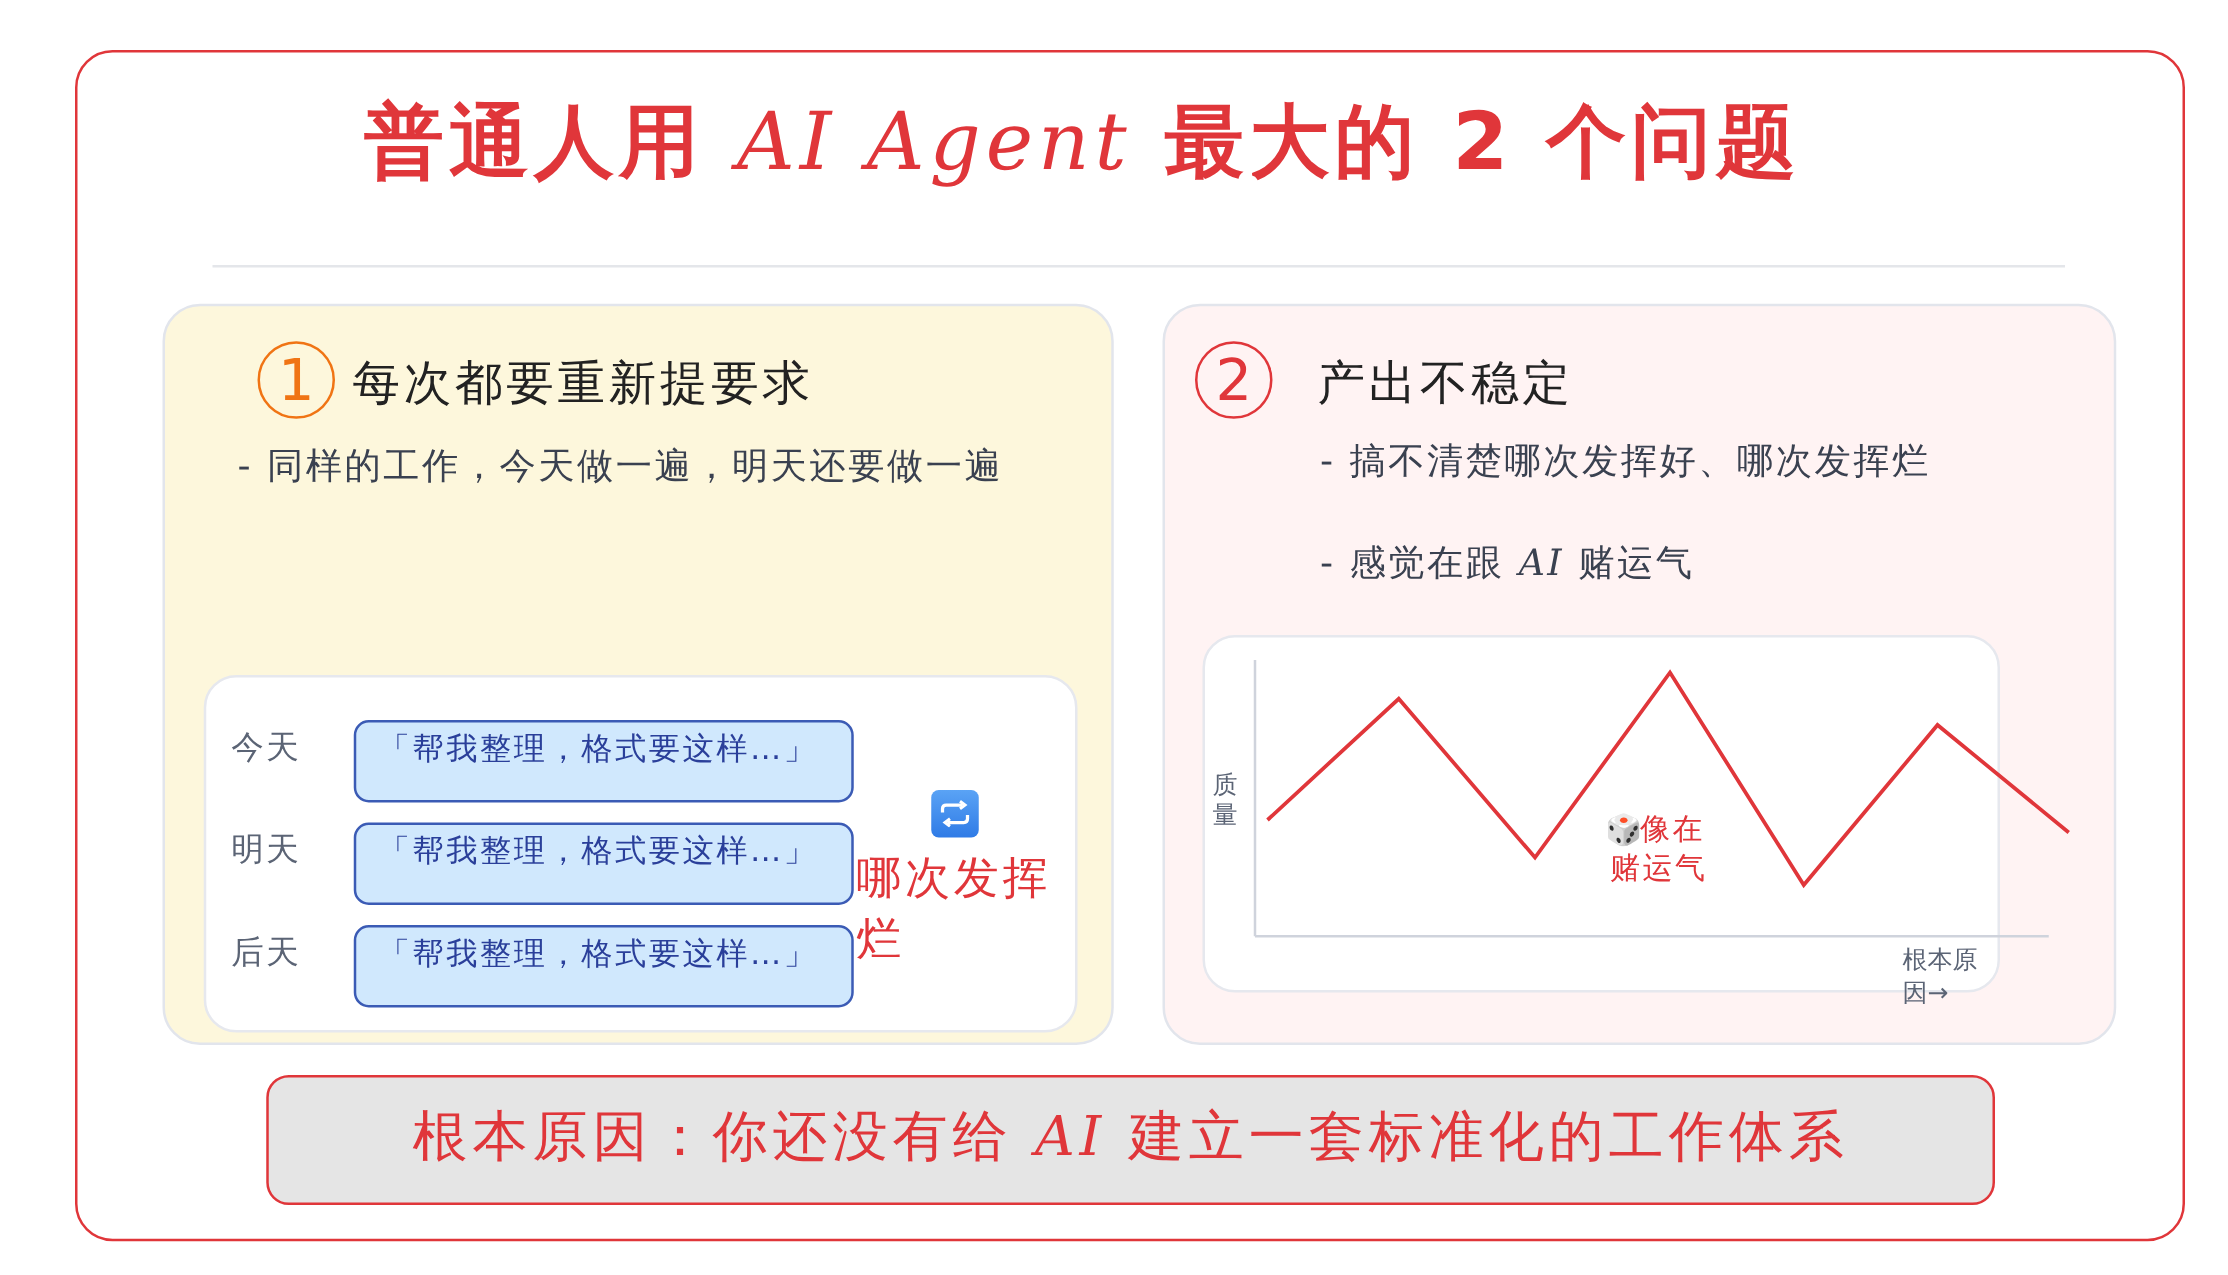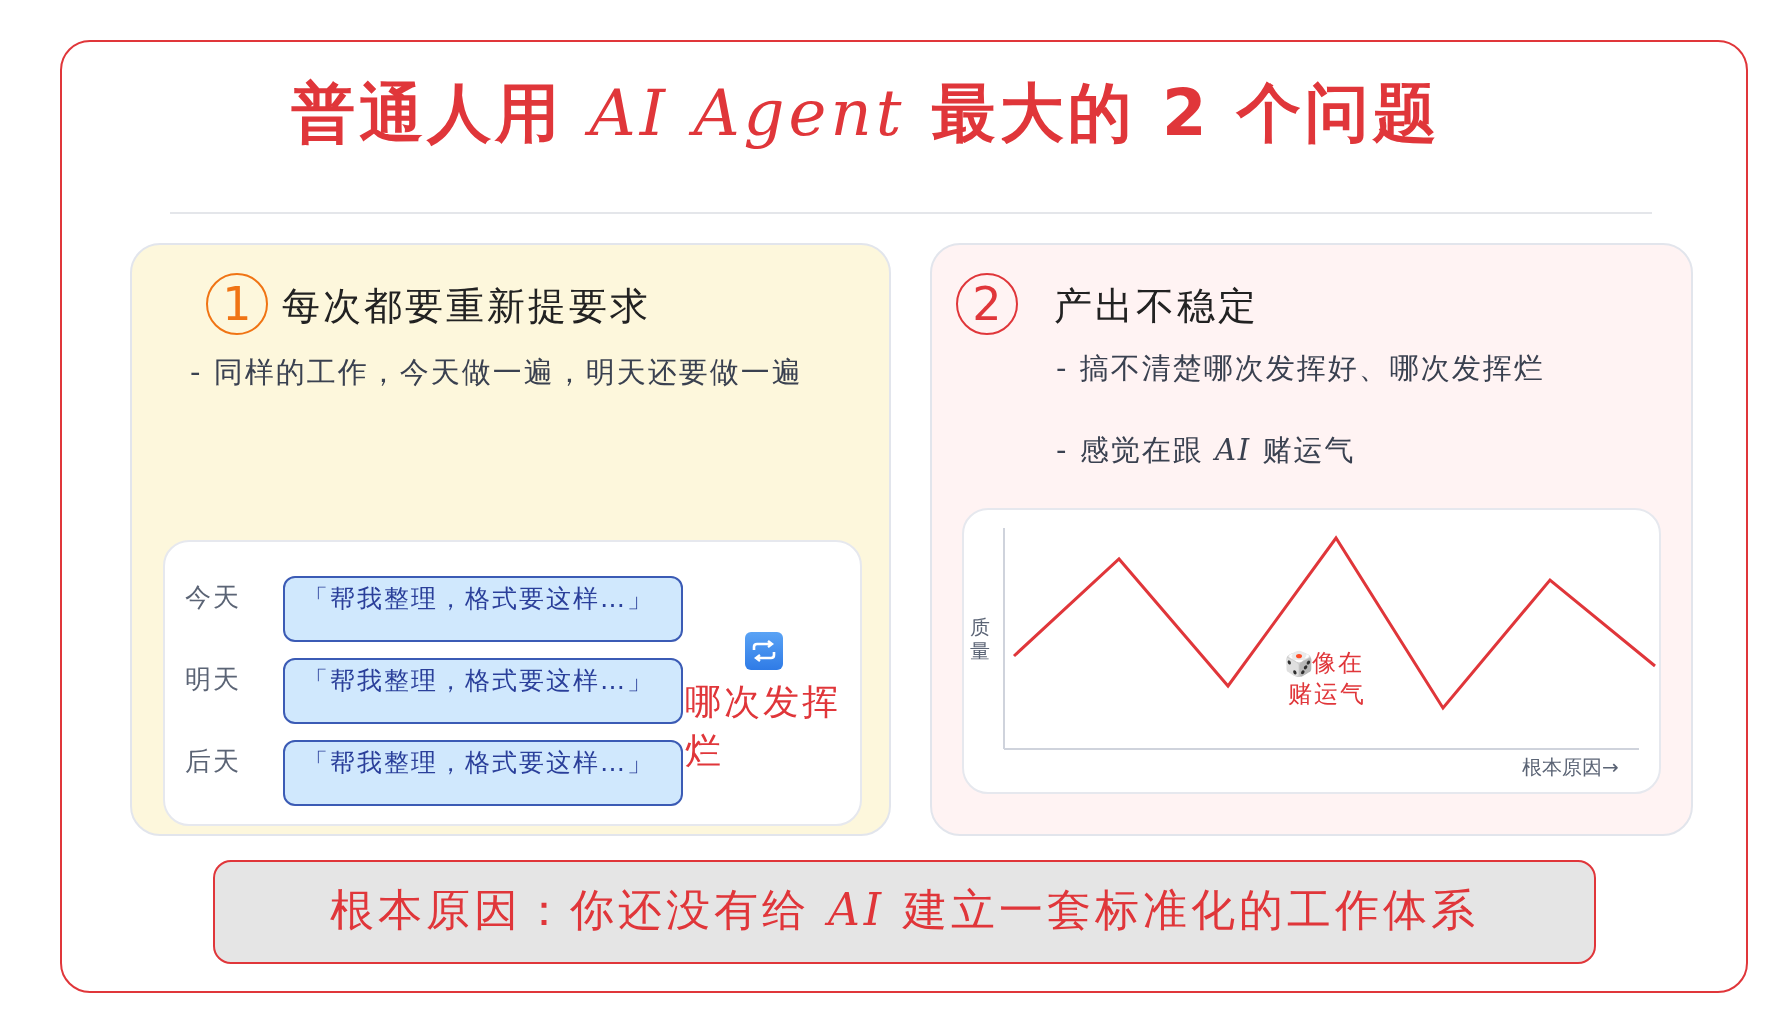--- a/index.html
+++ b/index.html
@@ -81,21 +81,21 @@
     <div class="repeat-label" style="left:520px;top:136px;">哪次发挥烂</div>
   </div>
 </div>
 
 <div class="panel right">
   <div class="num-circle red" style="left:24px;top:28px;">2</div>
   <div class="panel-heading" style="left:122px;top:36px;">产出不稳定</div>
   <div class="bullet" style="left:124px;top:104px;">- 搞不清楚哪次发挥好、哪次发挥烂</div>
   <div class="bullet" style="left:124px;top:186px;"><span>- 感觉在跟 </span><span class="latin">AI</span><span> 赌运气</span></div>
 
-  <div class="inner-card" style="left:30px;top:263px;width:699px;height:286px;">
+  <div class="inner-card" style="left:30px;top:263px;width:638px;height:286px;">
     <svg class="chart-svg" width="699" height="286">
       <line x1="40" y1="18" x2="40" y2="239" stroke="#cfd3dc" stroke-width="2"></line>
       <line x1="40" y1="239" x2="675" y2="239" stroke="#cfd3dc" stroke-width="2"></line>
       <polyline points="50,146 155,49 264,176 372,28 479,198 586,70 691,156" fill="none" stroke="#e0363a" stroke-width="3" stroke-linejoin="miter"></polyline>
     </svg>
     <div class="axis-label" style="left:6px;top:105px;width:22px;line-height:24px;">质量</div>
     <div class="axis-label" style="left:558px;top:244px;">根本原因→</div>
     <div class="dice" style="left:320px;top:140px;">🎲</div>
     <div class="chart-note" style="left:324px;top:138px;width:100px;">
       <div style="padding-left:24px;">像在</div>

